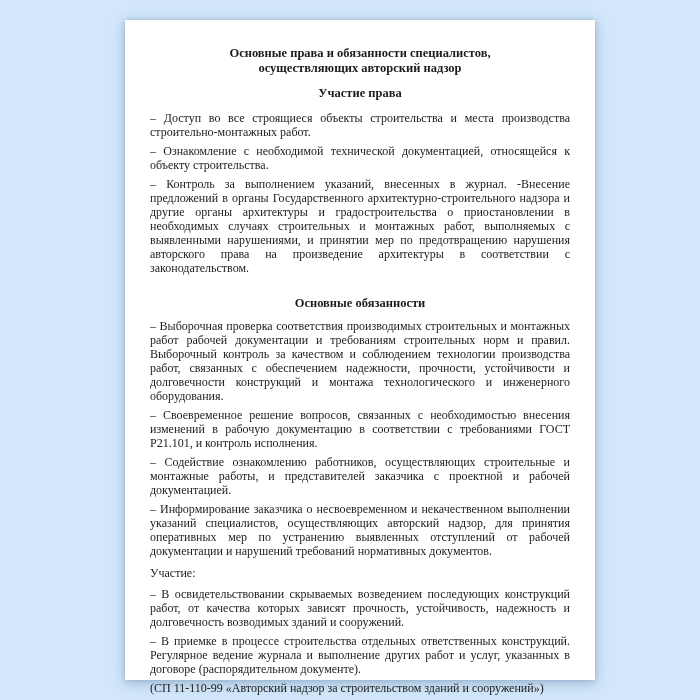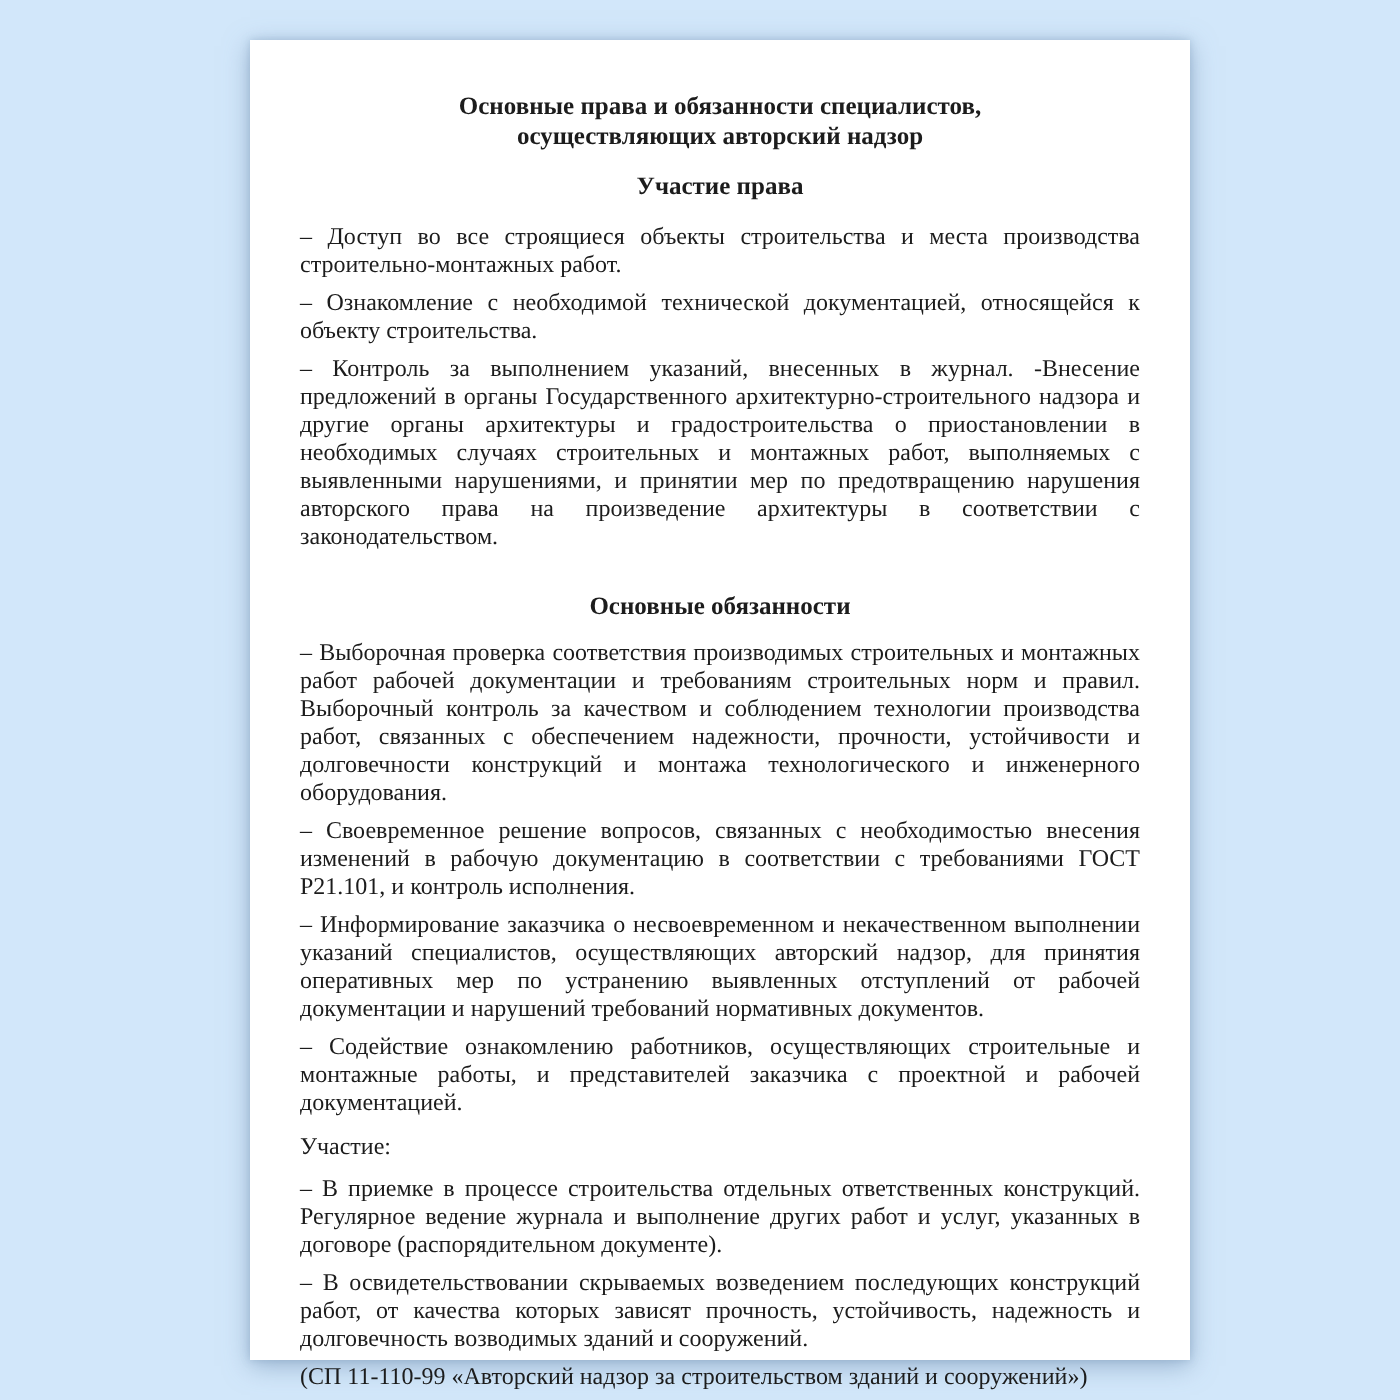--- a/index.html
+++ b/index.html
@@ -78,22 +78,22 @@
   <h2 class="section-heading heading-rights">Участие права</h2>
 
   <p class="para">– Доступ во все строящиеся объекты строительства и места производства строительно-монтажных работ.</p>
   <p class="para">– Ознакомление с необходимой технической документацией, относящейся к объекту строительства.</p>
   <p class="para">– Контроль за выполнением указаний, внесенных в журнал. -Внесение предложений в органы Государственного архитектурно-строительного надзора и другие органы архитектуры и градостроительства о приостановлении в необходимых случаях строительных и монтажных работ, выполняемых с выявленными нарушениями, и принятии мер по предотвращению нарушения авторского права на произведение архитектуры в соответствии с законодательством.</p>
 
   <h2 class="section-heading heading-duties">Основные обязанности</h2>
 
   <p class="para">– Выборочная проверка соответствия производимых строительных и монтажных работ рабочей документации и требованиям строительных норм и правил. Выборочный контроль за качеством и соблюдением технологии производства работ, связанных с обеспечением надежности, прочности, устойчивости и долговечности конструкций и монтажа технологического и инженерного оборудования.</p>
   <p class="para">– Своевременное решение вопросов, связанных с необходимостью внесения изменений в рабочую документацию в соответствии с требованиями ГОСТ Р21.101, и контроль исполнения.</p>
+  <p class="para">– Содействие ознакомлению работников, осуществляющих строительные и монтажные работы, и представителей заказчика с проектной и рабочей документацией.</p>
   <p class="para">– Информирование заказчика о несвоевременном и некачественном выполнении указаний специалистов, осуществляющих авторский надзор, для принятия оперативных мер по устранению выявленных отступлений от рабочей документации и нарушений требований нормативных документов.</p>
-  <p class="para">– Содействие ознакомлению работников, осуществляющих строительные и монтажные работы, и представителей заказчика с проектной и рабочей документацией.</p>
 
   <p class="participation-label">Участие:</p>
 
+  <p class="para">– В освидетельствовании скрываемых возведением последующих конструкций работ, от качества которых зависят прочность, устойчивость, надежность и долговечность возводимых зданий и сооружений.</p>
   <p class="para">– В приемке в процессе строительства отдельных ответственных конструкций. Регулярное ведение журнала и выполнение других работ и услуг, указанных в договоре (распорядительном документе).</p>
-  <p class="para">– В освидетельствовании скрываемых возведением последующих конструкций работ, от качества которых зависят прочность, устойчивость, надежность и долговечность возводимых зданий и сооружений.</p>
 
   <p class="footer-ref">(СП 11-110-99 «Авторский надзор за строительством зданий и сооружений»)</p>
 </div>
 
 </body></html>

